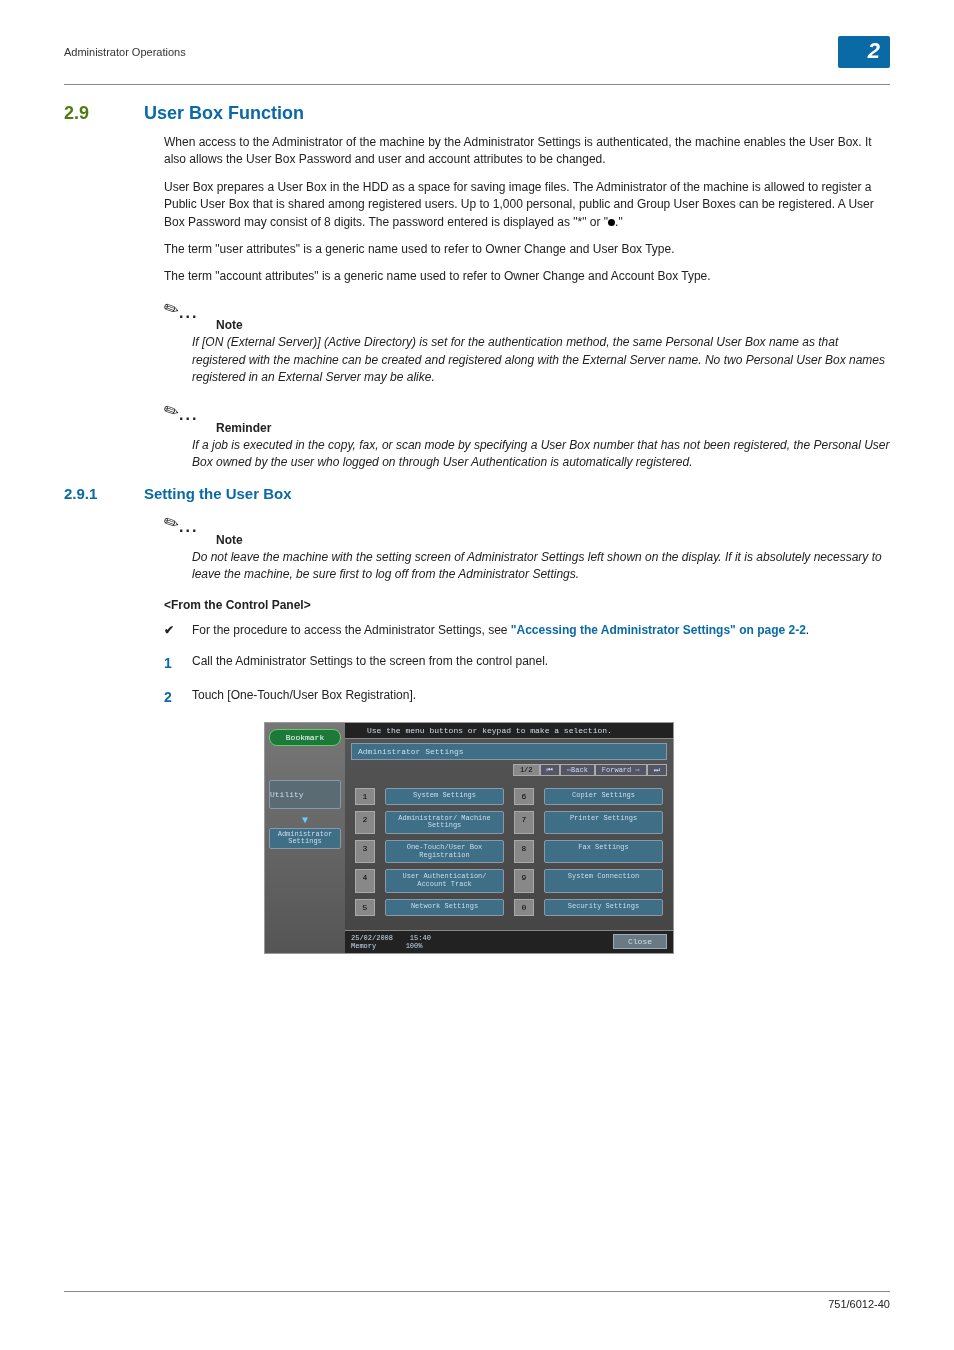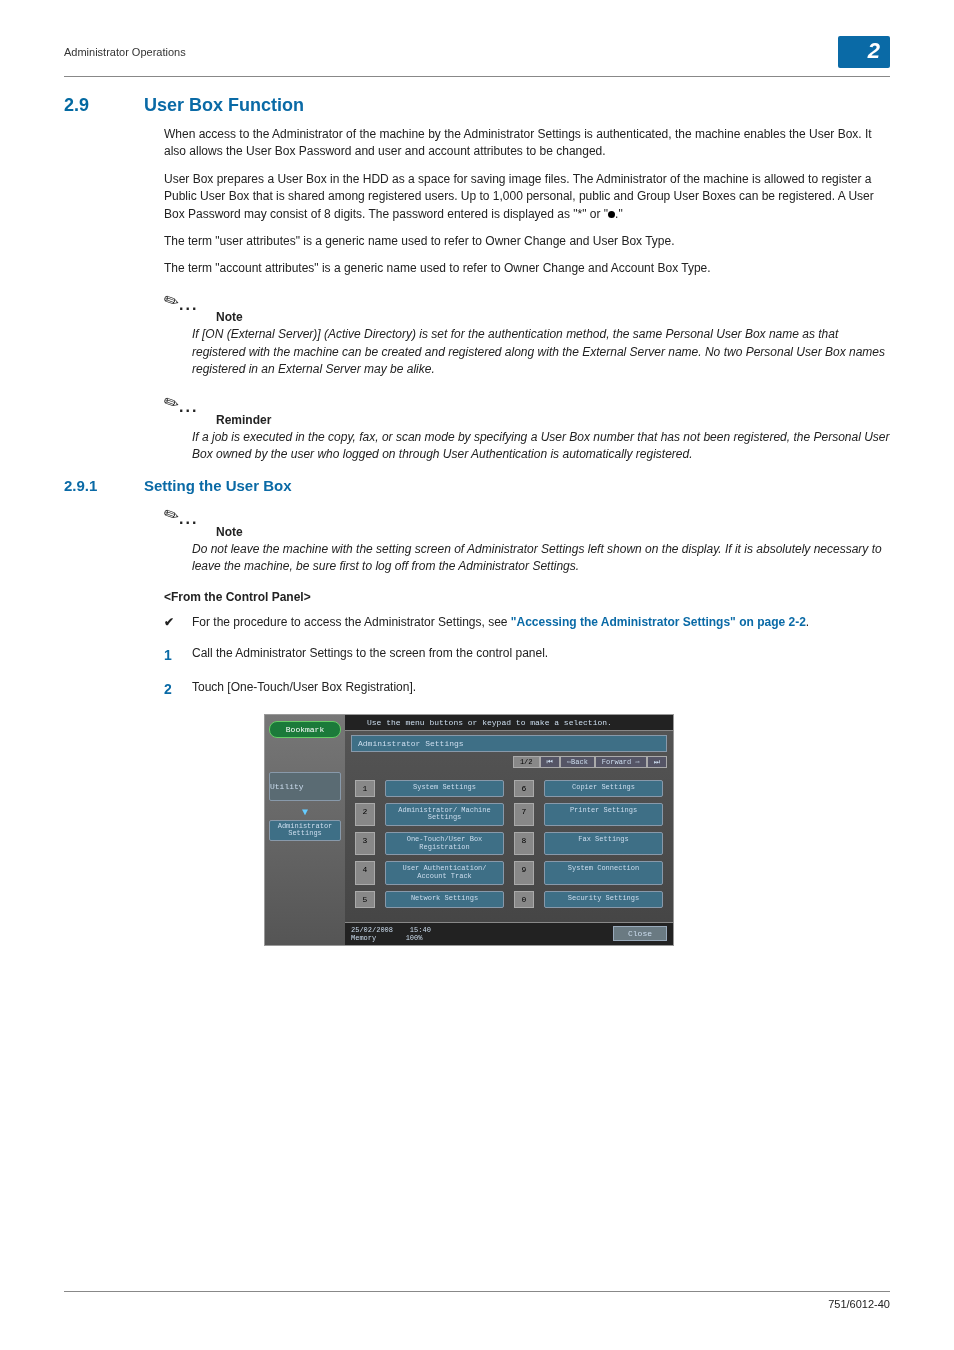--- a/index.html
+++ b/index.html
@@ -11,38 +11,38 @@
     width: 954px;
     height: 1350px;
     position: relative;
     padding: 36px 64px 40px 64px;
   }
   .header-row {
     display: flex;
     justify-content: space-between;
     align-items: center;
     border-bottom: 1px solid #888;
-    padding-bottom: 8px;
+    padding-bottom: 16px;
     margin-bottom: 18px;
   }
   .header-left { font-size: 11px; color: #333; }
   .header-right {
     background: #0a6aa6;
     color: #fff;
     font-weight: bold;
     font-style: italic;
     font-size: 22px;
     padding: 2px 10px 4px 30px;
     border-radius: 2px;
   }
   .section-row { display: flex; margin-bottom: 10px; }
   .sec-num {
     width: 80px;
     flex-shrink: 0;
-    color: #0369a1;
+    color: #4d7c0f;
     font-weight: bold;
     font-size: 18px;
   }
   .sec-title { color: #0a6aa6; font-weight: bold; font-size: 18px; }
   .sub-num { width: 80px; flex-shrink: 0; color: #0a6aa6; font-weight: bold; font-size: 15px; }
   .sub-title { color: #0a6aa6; font-weight: bold; font-size: 15px; }
   .body-block { margin-left: 100px; margin-bottom: 12px; line-height: 1.45; }
   .body-block p { margin-bottom: 10px; }
   .note-block { margin-left: 100px; margin-bottom: 14px; }
   .note-icon { font-size: 18px; transform: rotate(-25deg); display:inline-block; }

